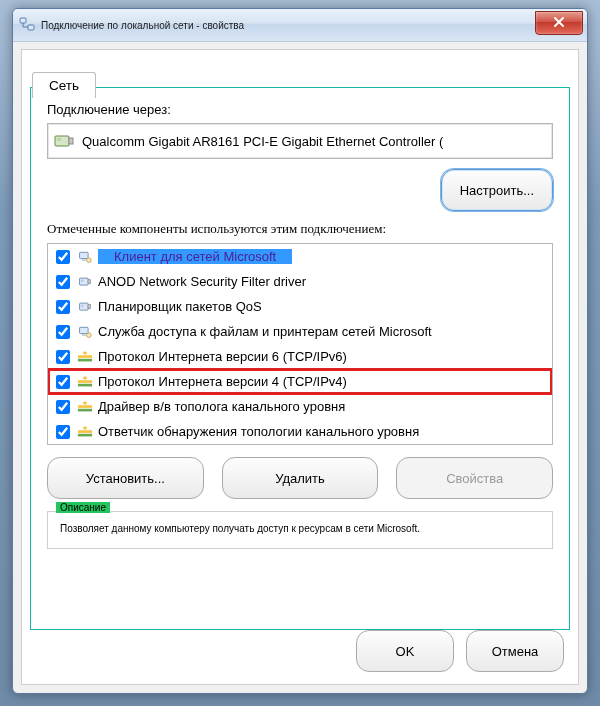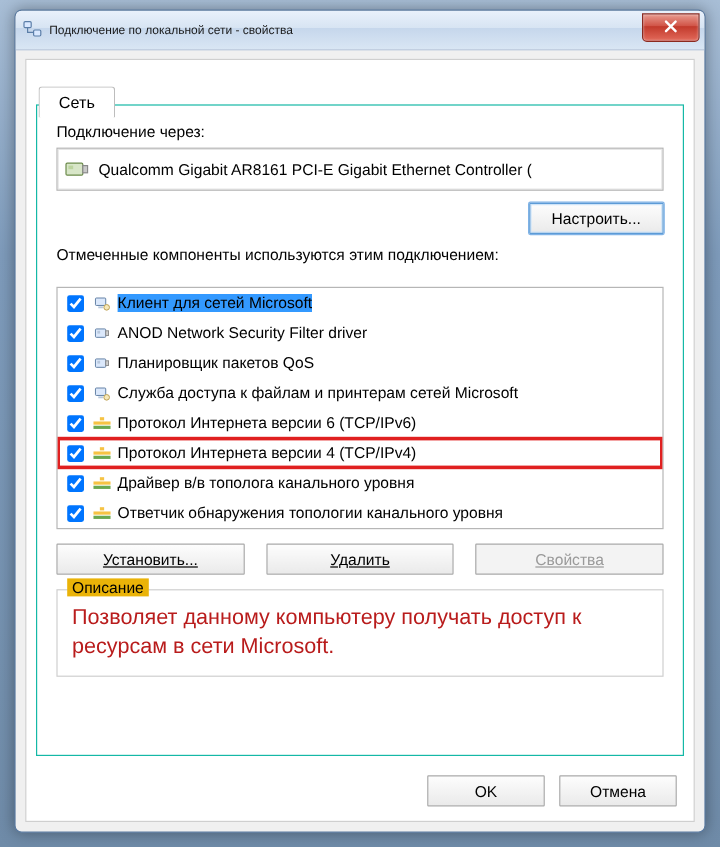--- a/index.html
+++ b/index.html
@@ -128,38 +128,38 @@
 
   .configure-row {
     display: flex;
     justify-content: flex-end;
     margin: 10px 0 10px 0;
   }
 
   button.win {
     font-family: inherit;
     font-size: 13px;
-    height: 26px;
+    height: 42px;
     padding: 0 18px;
     background: linear-gradient(#fdfdfd, #eaeaea);
     border: 1px solid #a9a9a9;
-    border-radius: 1px;
+    border-radius: 13px;
     cursor: pointer;
   }
   button.win.default {
     box-shadow: 0 0 0 1px #7fb2e6, inset 0 0 0 1px #cfe4f8;
     border-color: #5c9bd6;
   }
   button.win:disabled {
     color: #9a9a9a;
     background: #f3f3f3;
     cursor: default;
   }
 
-  .components-label { margin-bottom: 19px; }
+  .components-label { margin-bottom: 6px; font-family: Liberation Serif, serif; }
 
   .components-list {
     border: 1px solid #b6b6b6;
     background: #fff;
     height: 200px;
     overflow: hidden;
   }
   .components-list .item {
     display: flex;
     align-items: center;
@@ -176,53 +176,53 @@
     width: 18px;
     height: 18px;
     margin-right: 4px;
     display: flex;
     align-items: center;
     justify-content: center;
   }
   .components-list .item .comp-label { }
   .components-list .item.selected .comp-label {
     background: #3399ff;
-    color: #000000;
-    padding: 0 0;
+    color: #4c1d95;
+    padding: 0 16px;
   }
   .components-list .item.highlighted {
     outline: 3px solid #e02020;
     outline-offset: -2px;
   }
 
   .btn-row {
     display: flex;
     gap: 18px;
     margin-top: 12px;
   }
-  .btn-row button.win { flex: 1; text-decoration: underline; }
+  .btn-row button.win { flex: 1; }
 
   .desc-group {
     margin-top: 12px;
     border: 1px solid #cfcfcf;
     padding: 10px 12px 12px 12px;
     position: relative;
   }
   .desc-group .legend {
     position: absolute;
     top: -10px;
     left: 8px;
-    background: #eab308;
+    background: #22c55e;
     padding: 0 4px;
-    font-size: 13px;
+    font-size: 10px;
   }
   .desc-text {
     line-height: 1.35;
-    font-size: 18px;
-    color: #b91c1c;
+    font-size: 10px;
+    color: #000000;
   }
 
   .dialog-btn-row {
     position: absolute;
     right: 14px;
     bottom: 12px;
     display: flex;
     gap: 12px;
     margin-top: 20px;
   }

